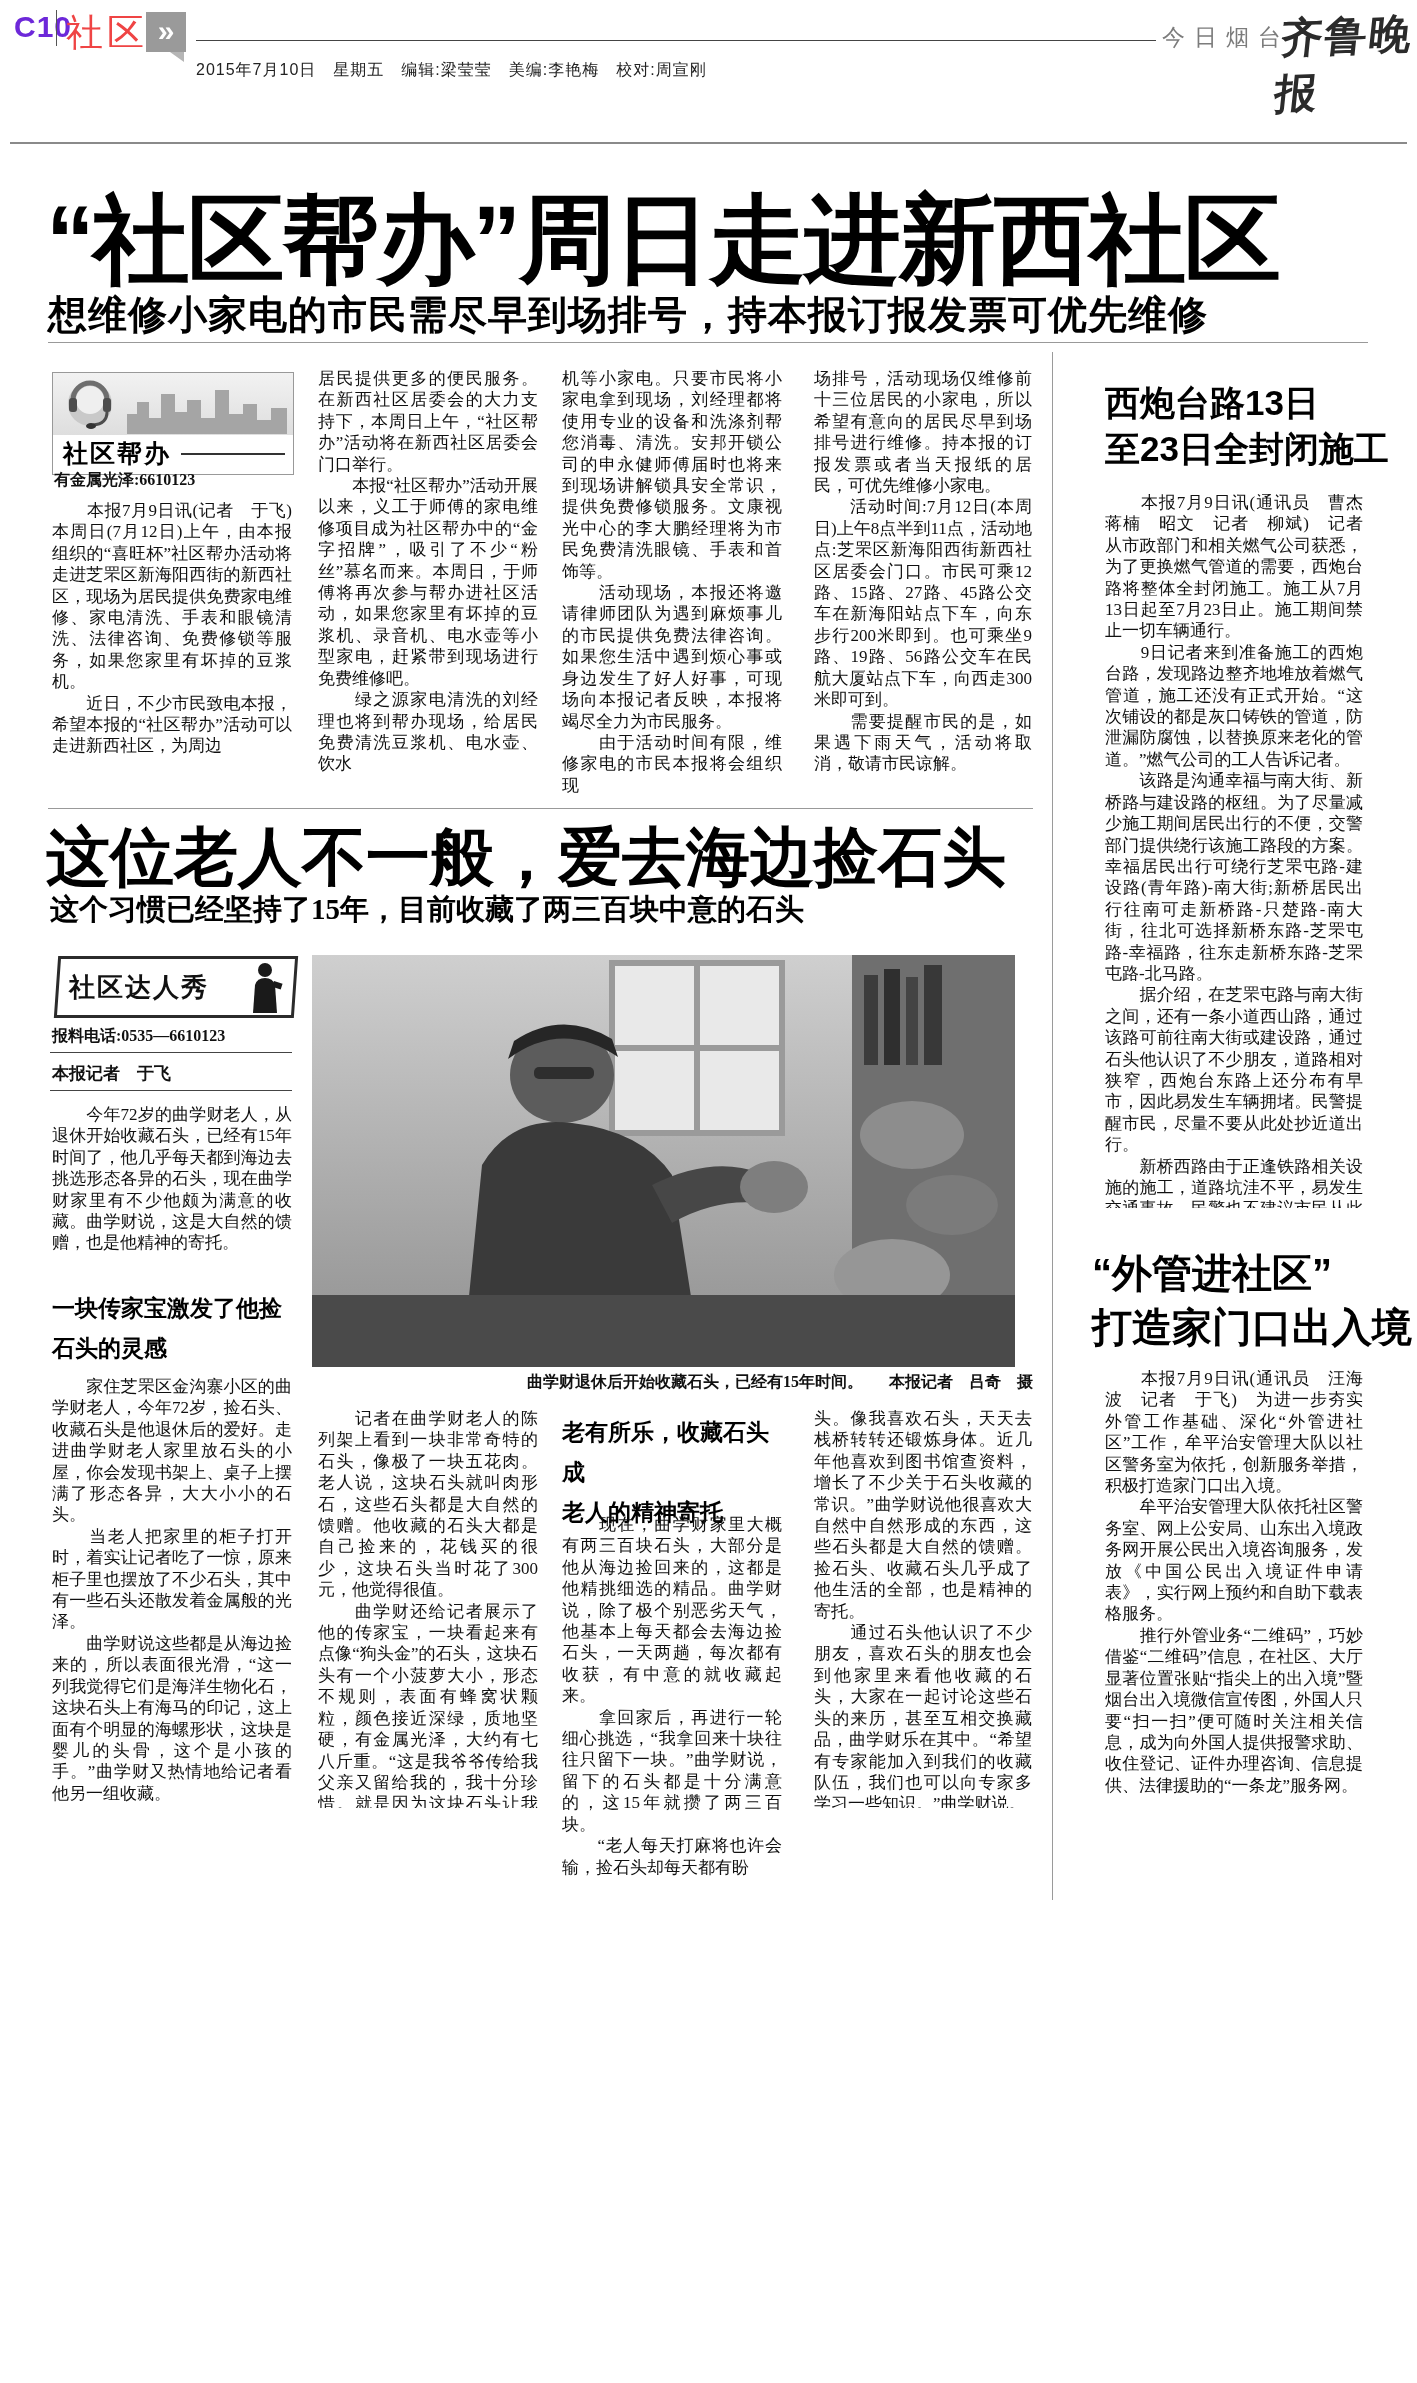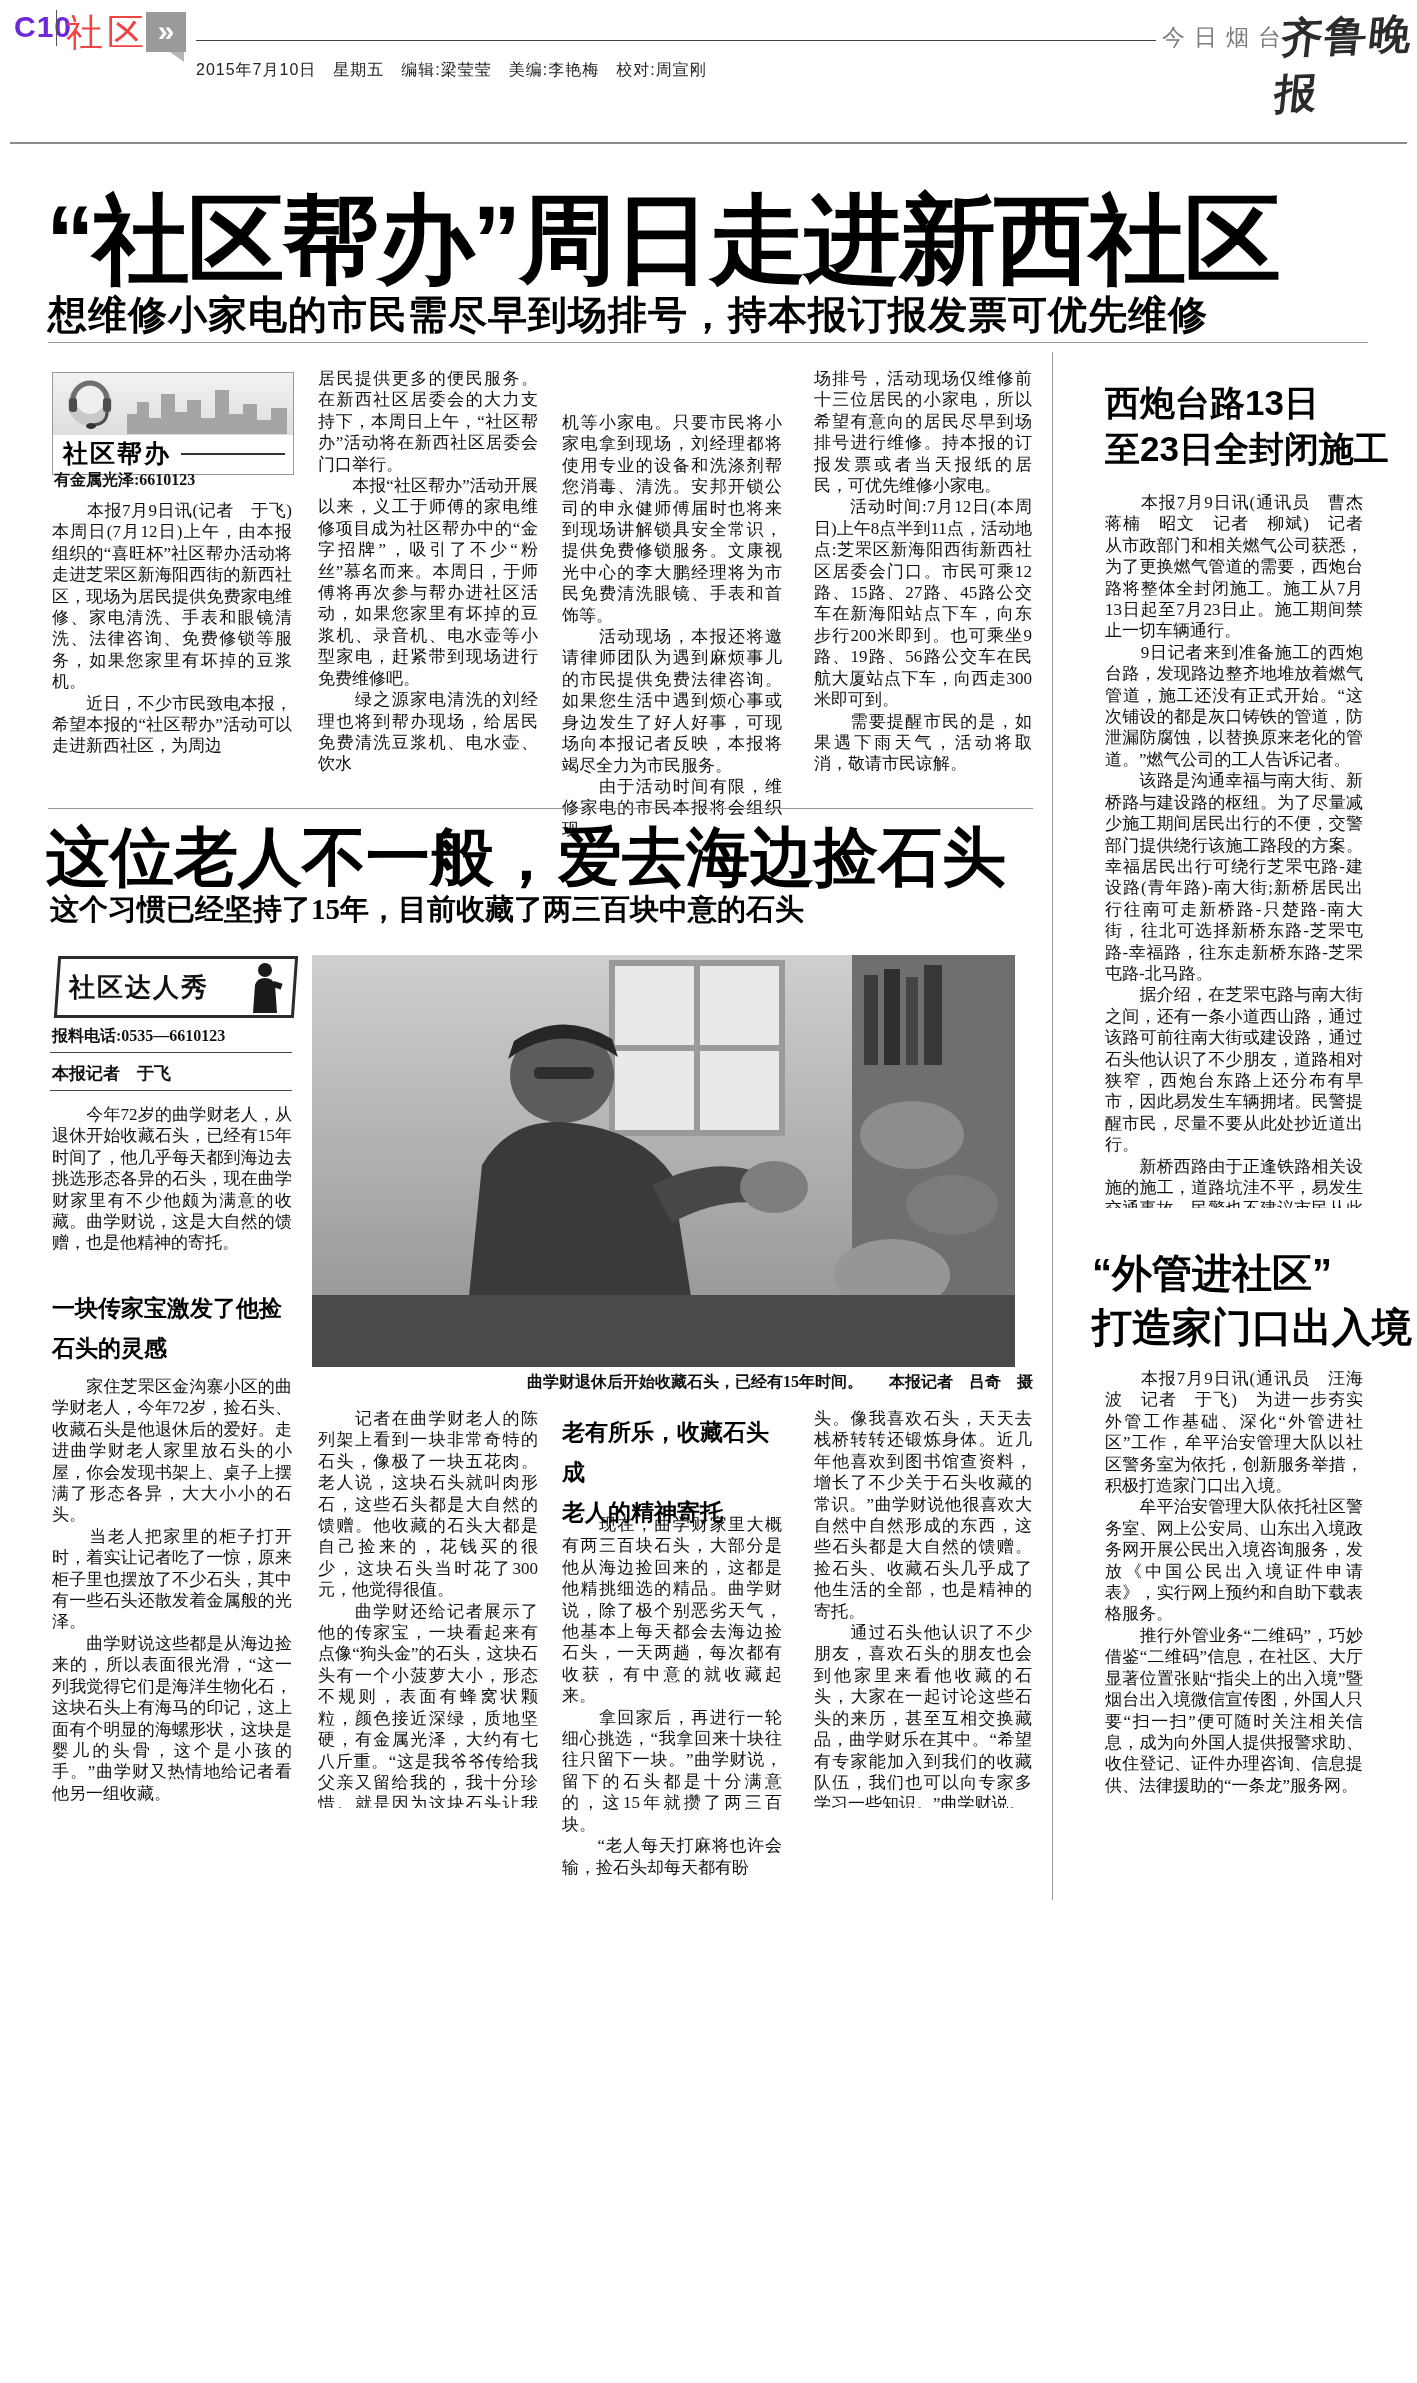--- a/index.html
+++ b/index.html
@@ -95,21 +95,21 @@
 
   <div class="abs bodycol" style="left:52px;top:500px;width:240px;height:300px;">
     <p>　　本报7月9日讯(记者　于飞)　本周日(7月12日)上午，由本报组织的“喜旺杯”社区帮办活动将走进芝罘区新海阳西街的新西社区，现场为居民提供免费家电维修、家电清洗、手表和眼镜清洗、法律咨询、免费修锁等服务，如果您家里有坏掉的豆浆机。</p>
     <p>　　近日，不少市民致电本报，希望本报的“社区帮办”活动可以走进新西社区，为周边</p>
   </div>
   <div class="abs bodycol" style="left:318px;top:368px;width:220px;height:432px;">
     <p>居民提供更多的便民服务。在新西社区居委会的大力支持下，本周日上午，“社区帮办”活动将在新西社区居委会门口举行。</p>
     <p>　　本报“社区帮办”活动开展以来，义工于师傅的家电维修项目成为社区帮办中的“金字招牌”，吸引了不少“粉丝”慕名而来。本周日，于师傅将再次参与帮办进社区活动，如果您家里有坏掉的豆浆机、录音机、电水壶等小型家电，赶紧带到现场进行免费维修吧。</p>
     <p>　　绿之源家电清洗的刘经理也将到帮办现场，给居民免费清洗豆浆机、电水壶、饮水</p>
   </div>
-  <div class="abs bodycol" style="left:562px;top:368px;width:220px;height:432px;margin-top:44px;">
+  <div class="abs bodycol" style="left:562px;top:368px;width:220px;height:432px;">
     <p>机等小家电。只要市民将小家电拿到现场，刘经理都将使用专业的设备和洗涤剂帮您消毒、清洗。安邦开锁公司的申永健师傅届时也将来到现场讲解锁具安全常识，提供免费修锁服务。文康视光中心的李大鹏经理将为市民免费清洗眼镜、手表和首饰等。</p>
     <p>　　活动现场，本报还将邀请律师团队为遇到麻烦事儿的市民提供免费法律咨询。如果您生活中遇到烦心事或身边发生了好人好事，可现场向本报记者反映，本报将竭尽全力为市民服务。</p>
     <p>　　由于活动时间有限，维修家电的市民本报将会组织现</p>
   </div>
   <div class="abs bodycol" style="left:814px;top:368px;width:218px;height:432px;">
     <p>场排号，活动现场仅维修前十三位居民的小家电，所以希望有意向的居民尽早到场排号进行维修。持本报的订报发票或者当天报纸的居民，可优先维修小家电。</p>
     <p>　　活动时间:7月12日(本周日)上午8点半到11点，活动地点:芝罘区新海阳西街新西社区居委会门口。市民可乘12路、15路、27路、45路公交车在新海阳站点下车，向东步行200米即到。也可乘坐9路、19路、56路公交车在民航大厦站点下车，向西走300米即可到。</p>
     <p>　　需要提醒市民的是，如果遇下雨天气，活动将取消，敬请市民谅解。</p>
   </div>
 

